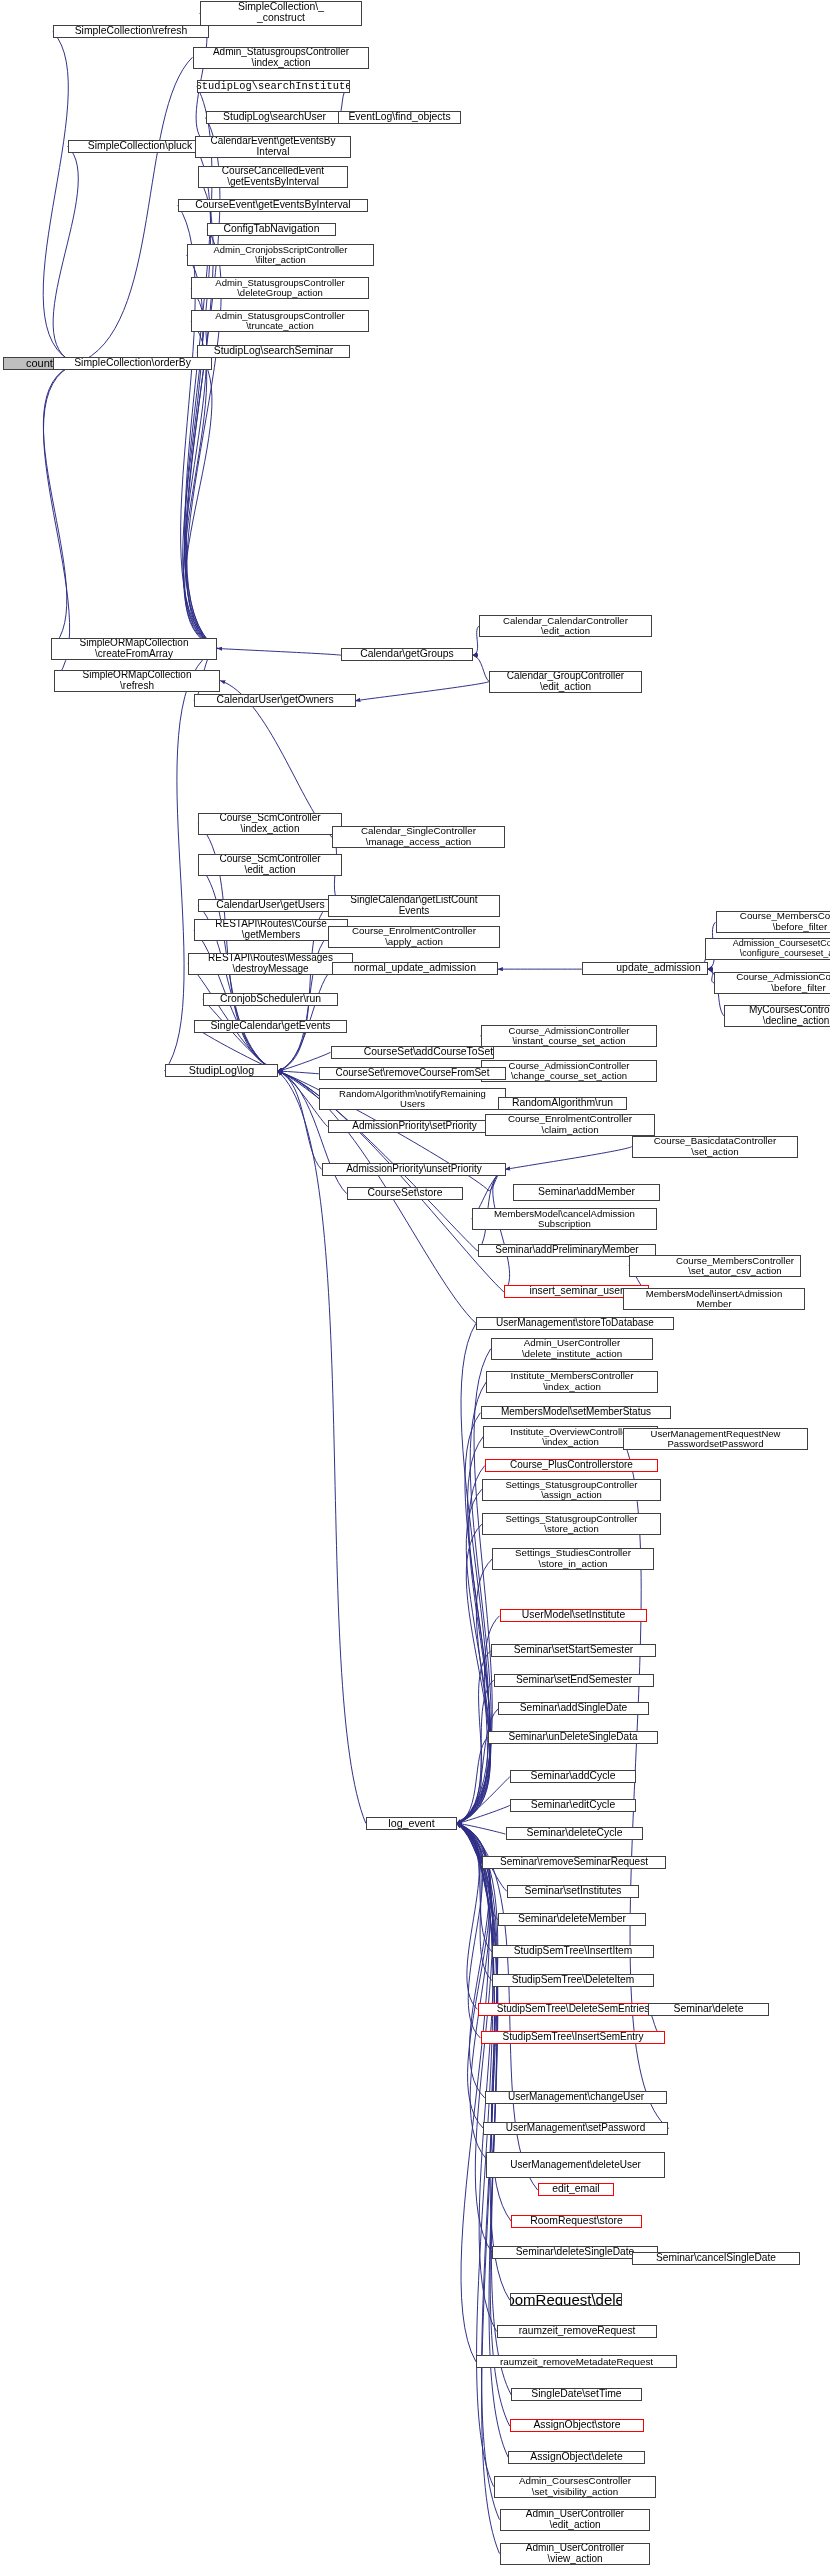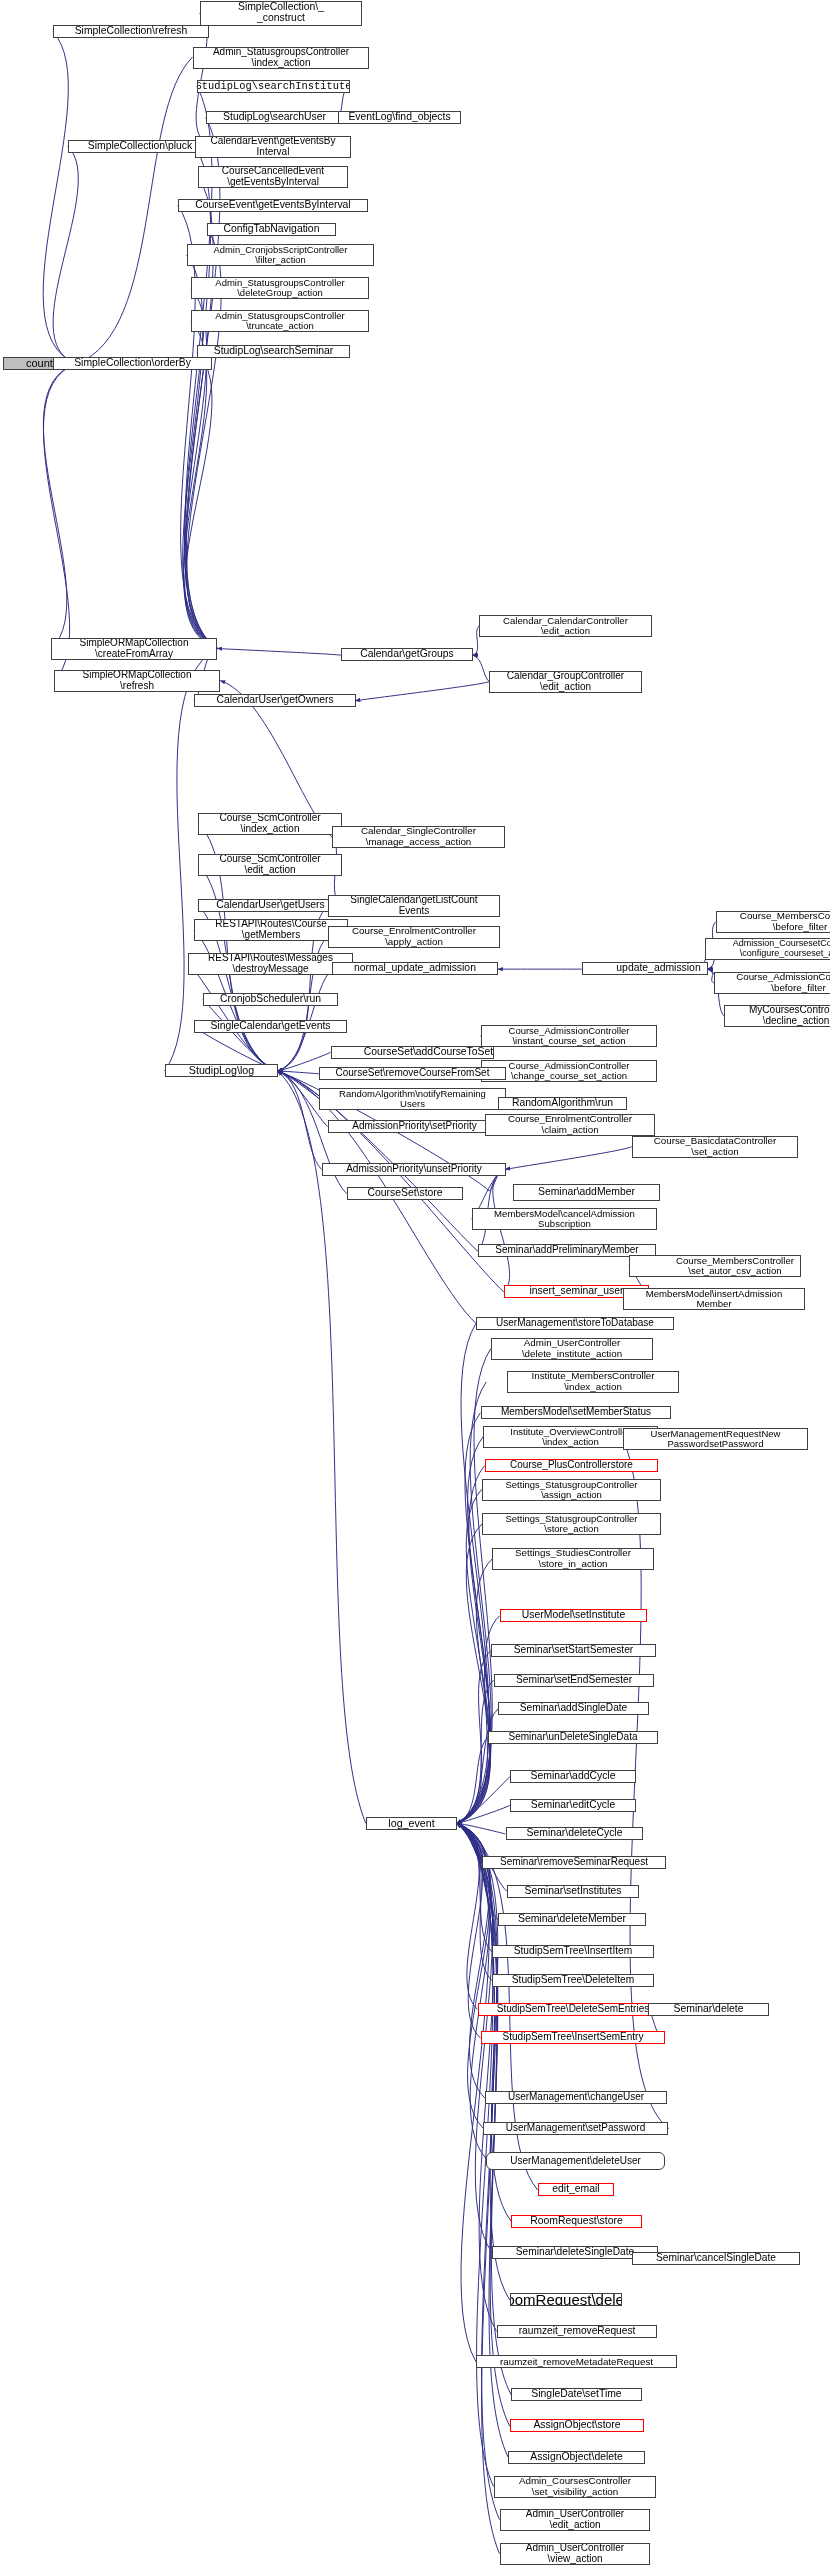--- a/index.html
+++ b/index.html
@@ -219,21 +219,21 @@
 Subscription</span></div>
       <div class="node" style="left: 478px; top: 1244px; width: 178px; height: 13.4px; font-size: 10px;"><span>Seminar\addPreliminaryMember</span></div>
       <div class="node" style="left: 629px; top: 1255px; width: 172px; height: 21.5px; font-size: 9.6px; padding-left: 40px;"><span>Course_MembersController
 \set_autor_csv_action</span></div>
       <div class="node red" style="left: 504px; top: 1285px; width: 145px; height: 13.4px; font-size: 10.4px;"><span>insert_seminar_user</span></div>
       <div class="node" style="left: 623px; top: 1288px; width: 182px; height: 21.5px; font-size: 9.6px;"><span>MembersModel\insertAdmission
 Member</span></div>
       <div class="node" style="left: 476px; top: 1317px; width: 198px; height: 13.4px; font-size: 10px;"><span>UserManagement\storeToDatabase</span></div>
       <div class="node" style="left: 491px; top: 1338px; width: 162px; height: 21.5px; font-size: 9.8px;"><span>Admin_UserController
 \delete_institute_action</span></div>
-      <div class="node" style="left: 486px; top: 1371px; width: 172px; height: 21.5px; font-size: 9.8px; margin-left: 21px;"><span>Institute_MembersController
+      <div class="node" style="left: 486px; top: 1371px; width: 172px; height: 21.5px; font-size: 9.8px;"><span>Institute_MembersController
 \index_action</span></div>
       <div class="node" style="left: 481px; top: 1406px; width: 190px; height: 13.4px; font-size: 10px;"><span>MembersModel\setMemberStatus</span></div>
       <div class="node" style="left: 483px; top: 1426px; width: 175px; height: 21.5px; font-size: 9.6px;"><span>Institute_OverviewController
 \index_action</span></div>
       <div class="node" style="left: 623px; top: 1428px; width: 185px; height: 21.5px; font-size: 9.5px;"><span>UserManagementRequestNew
 PasswordsetPassword</span></div>
       <div class="node red" style="left: 485px; top: 1459px; width: 173px; height: 13.4px; font-size: 10px;"><span>Course_PlusControllerstore</span></div>
       <div class="node" style="left: 482px; top: 1479px; width: 179px; height: 21.5px; font-size: 9.5px;"><span>Settings_StatusgroupController
 \assign_action</span></div>
       <div class="node" style="left: 482px; top: 1513px; width: 179px; height: 21.5px; font-size: 9.5px;"><span>Settings_StatusgroupController
@@ -251,21 +251,21 @@
       <div class="node" style="left: 482px; top: 1856px; width: 184px; height: 13.4px; font-size: 10px;"><span>Seminar\removeSeminarRequest</span></div>
       <div class="node" style="left: 507px; top: 1885px; width: 132px; height: 13.4px; font-size: 10.4px;"><span>Seminar\setInstitutes</span></div>
       <div class="node" style="left: 498px; top: 1913px; width: 148px; height: 13.4px; font-size: 10.4px;"><span>Seminar\deleteMember</span></div>
       <div class="node" style="left: 492px; top: 1945px; width: 162px; height: 13.4px; font-size: 10.2px;"><span>StudipSemTree\InsertItem</span></div>
       <div class="node" style="left: 492px; top: 1974px; width: 162px; height: 13.4px; font-size: 10.2px;"><span>StudipSemTree\DeleteItem</span></div>
       <div class="node red" style="left: 478px; top: 2003px; width: 190px; height: 13.4px; font-size: 10px;"><span>StudipSemTree\DeleteSemEntries</span></div>
       <div class="node red" style="left: 481px; top: 2031px; width: 184px; height: 13.4px; font-size: 10px;"><span>StudipSemTree\InsertSemEntry</span></div>
       <div class="node" style="left: 648px; top: 2003px; width: 121px; height: 13.4px; font-size: 10.4px;"><span>Seminar\delete</span></div>
       <div class="node" style="left: 485px; top: 2091px; width: 182px; height: 13.4px; font-size: 10px;"><span>UserManagement\changeUser</span></div>
       <div class="node" style="left: 483px; top: 2122px; width: 185px; height: 13.4px; font-size: 10px;"><span>UserManagement\setPassword</span></div>
-      <div class="node" style="left: 486px; top: 2152px; width: 179px; height: 18px; font-size: 10px; border-radius: 6px;"><span>UserManagement\deleteUser</span></div>
+      <div class="node" style="left: 486px; top: 2152px; width: 179px; height: 26px; font-size: 10px;"><span>UserManagement\deleteUser</span></div>
       <div class="node red" style="left: 538px; top: 2183px; width: 76px; height: 13.4px; font-size: 10.4px;"><span>edit_email</span></div>
       <div class="node red" style="left: 511px; top: 2215px; width: 131px; height: 13.4px; font-size: 10.4px;"><span>RoomRequest\store</span></div>
       <div class="node" style="left: 492px; top: 2246px; width: 166px; height: 13.4px; font-size: 10.2px;"><span>Seminar\deleteSingleDate</span></div>
       <div class="node" style="left: 632px; top: 2252px; width: 168px; height: 13.4px; font-size: 10.2px;"><span>Seminar\cancelSingleDate</span></div>
       <div class="node" style="left: 510px; top: 2293px; width: 112px; height: 13.4px; font-size: 15px;"><span>RoomRequest\delete</span></div>
       <div class="node" style="left: 497px; top: 2325px; width: 160px; height: 13.4px; font-size: 10.2px;"><span>raumzeit_removeRequest</span></div>
       <div class="node" style="left: 476px; top: 2355px; width: 201px; height: 13.4px; font-size: 9.8px;"><span>raumzeit_removeMetadateRequest</span></div>
       <div class="node" style="left: 511px; top: 2388px; width: 131px; height: 13.4px; font-size: 10.4px;"><span>SingleDate\setTime</span></div>
       <div class="node red" style="left: 510px; top: 2419px; width: 134px; height: 13.4px; font-size: 10.4px;"><span>AssignObject\store</span></div>
       <div class="node" style="left: 508px; top: 2451px; width: 137px; height: 13.4px; font-size: 10.4px;"><span>AssignObject\delete</span></div>

